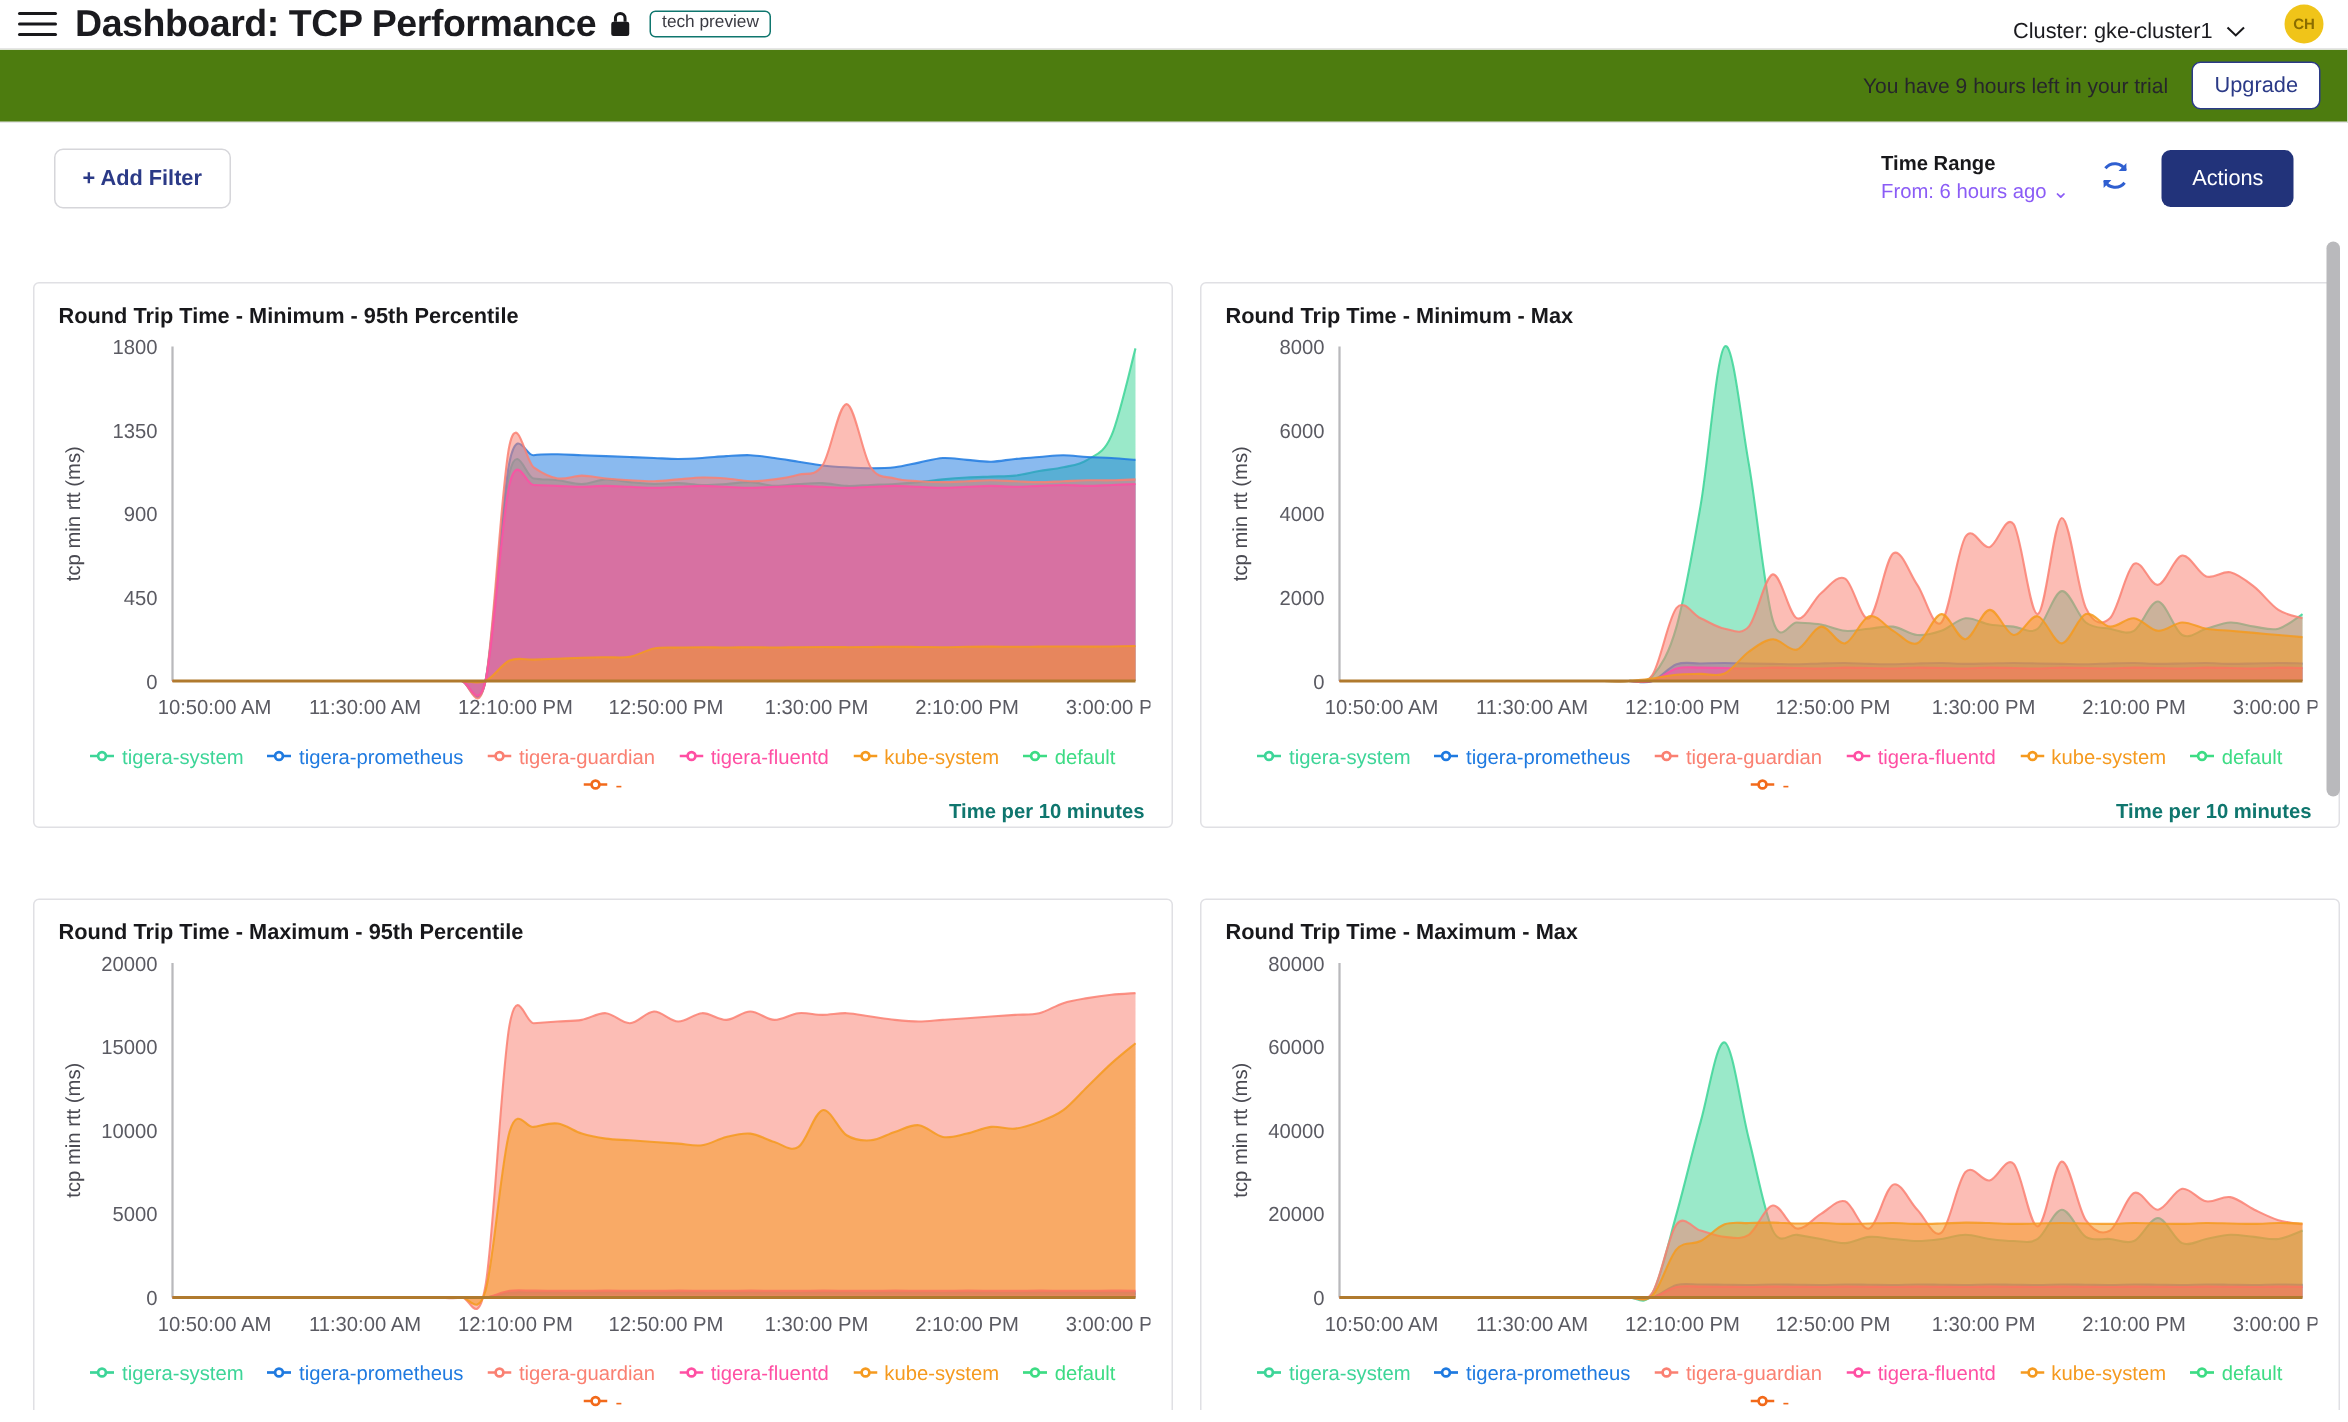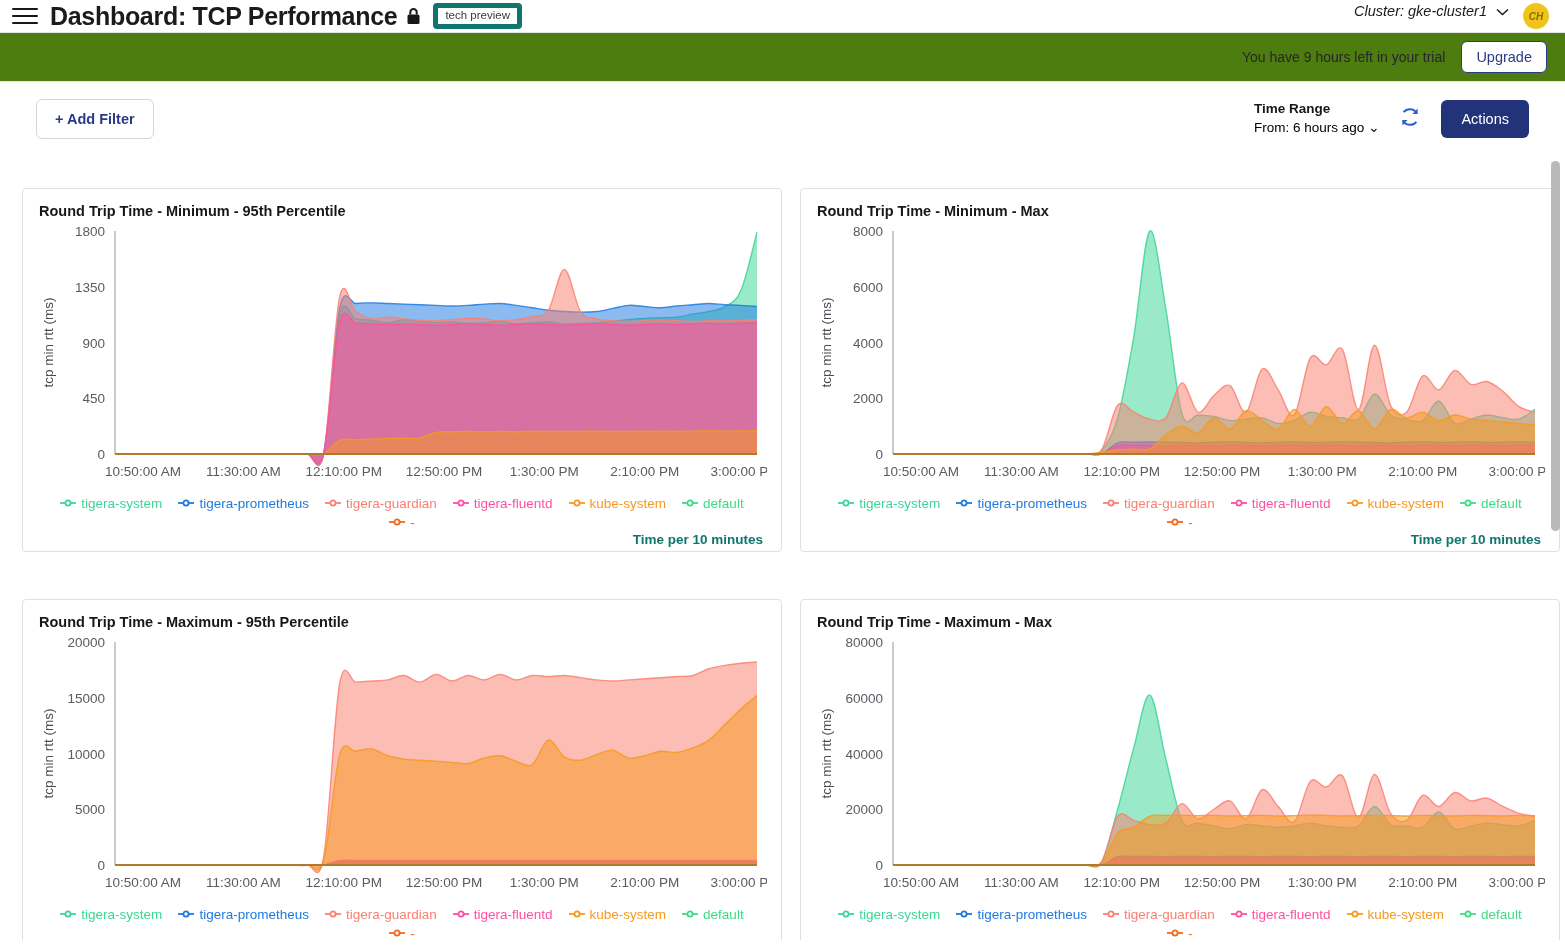--- a/index.html
+++ b/index.html
@@ -28,31 +28,31 @@
     gap: 5px; cursor: pointer; margin-right: 12px;
   }
   .hamburger span { display: block; height: 2px; background: #18181b; border-radius: 1px; }
   .app-title {
     font-size: 25px; font-weight: 700; letter-spacing: -0.3px;
     white-space: nowrap;
   }
   .lock-icon { margin-left: 9px; display: inline-flex; align-items: center; }
   .badge-preview {
     margin-left: 12px;
-    border: 5px solid #0f766e;
+    border: 1px solid #0f766e;
     border-radius: 4px;
     font-size: 11.5px;
     padding: 2px 7px 3px;
     color: #3a3a42;
     line-height: 1;
     white-space: nowrap;
   }
   .topbar-right {
     margin-left: auto;
-    display: flex; align-items: flex-start; gap: 14px; font-style: italic;
+    display: flex; align-items: flex-end; gap: 26px;
   }
   .cluster-select {
     display: flex; align-items: center; gap: 9px;
     font-size: 14.5px; color: #1b1b1f; cursor: pointer;
   }
   .chev { display: inline-block; }
   .avatar {
     width: 26px; height: 26px; border-radius: 50%;
     background: #f0c419;
     color: #8a6d00;
@@ -98,21 +98,21 @@
     padding: 11px 18px;
     cursor: pointer;
     font-family: inherit;
   }
   .toolbar-right {
     margin-left: auto;
     display: flex; align-items: center; gap: 18px;
   }
   .timerange { line-height: 1.35; cursor: pointer; }
   .timerange .tr-title { font-size: 13.5px; font-weight: 700; color: #18181b; }
-  .timerange .tr-value { font-size: 13.5px; color: #000000; }
+  .timerange .tr-value { font-size: 13.5px; color: #8b5cf6; }
   .refresh-btn {
     width: 26px; height: 26px; display: flex; align-items: center; justify-content: center;
     cursor: pointer; background: none; border: none; padding: 0;
   }
   .btn-actions {
     background: #22337a;
     color: #fff;
     border: none;
     border-radius: 6px;
     font-size: 14.5px;

